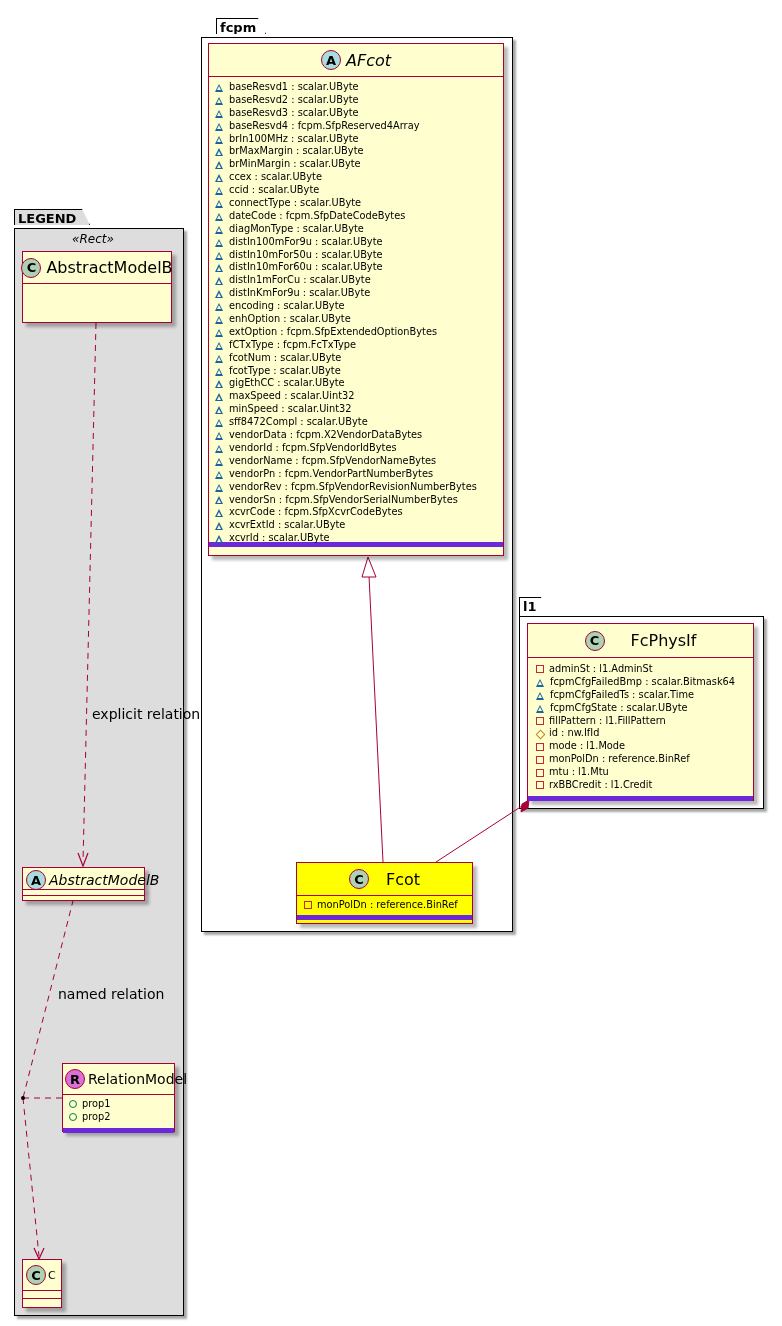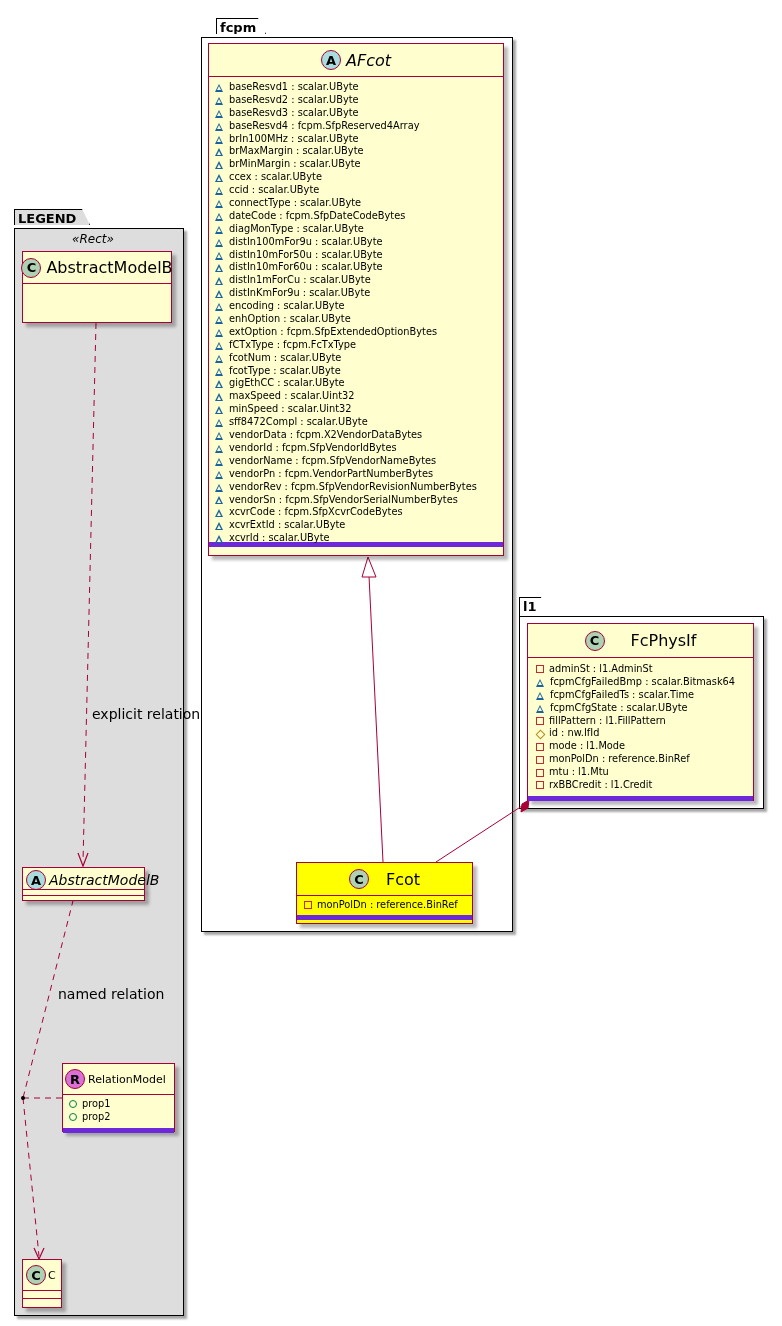--- a/index.html
+++ b/index.html
@@ -87,21 +87,21 @@
     <span class="name italic" style="margin-left:3px; font-size:14px;">AbstractModelB</span>
   </div>
 </div>
 <div class="abs" style="left:22px; top:889px; width:123px; height:12px; border:1px solid #A80036; border-top:1px solid #A80036; background:#FEFECE; box-shadow:4px 4px 3px rgba(0,0,0,0.28);">
   <div style="height:5px; border-bottom:1px solid #A80036;"></div>
 </div>
 
 <div class="cls" style="left:62px; top:1063px; width:113px; height:69px;">
   <div class="cls-head" style="height:30px; justify-content:flex-start; padding-left:2px;">
     <span class="badge r">R</span>
-    <span class="name" style="margin-left:3px; font-size:11px;">RelationModel</span>
+    <span class="name" style="margin-left:3px; font-size:14px;">RelationModel</span>
   </div>
   <div class="attrs" style="padding-left:6px;">
     <div class="attr">
         <span class="vis pub"></span>
         <span>prop1</span>
       </div>
     <div class="attr">
         <span class="vis pub"></span>
         <span>prop2</span>
       </div>

